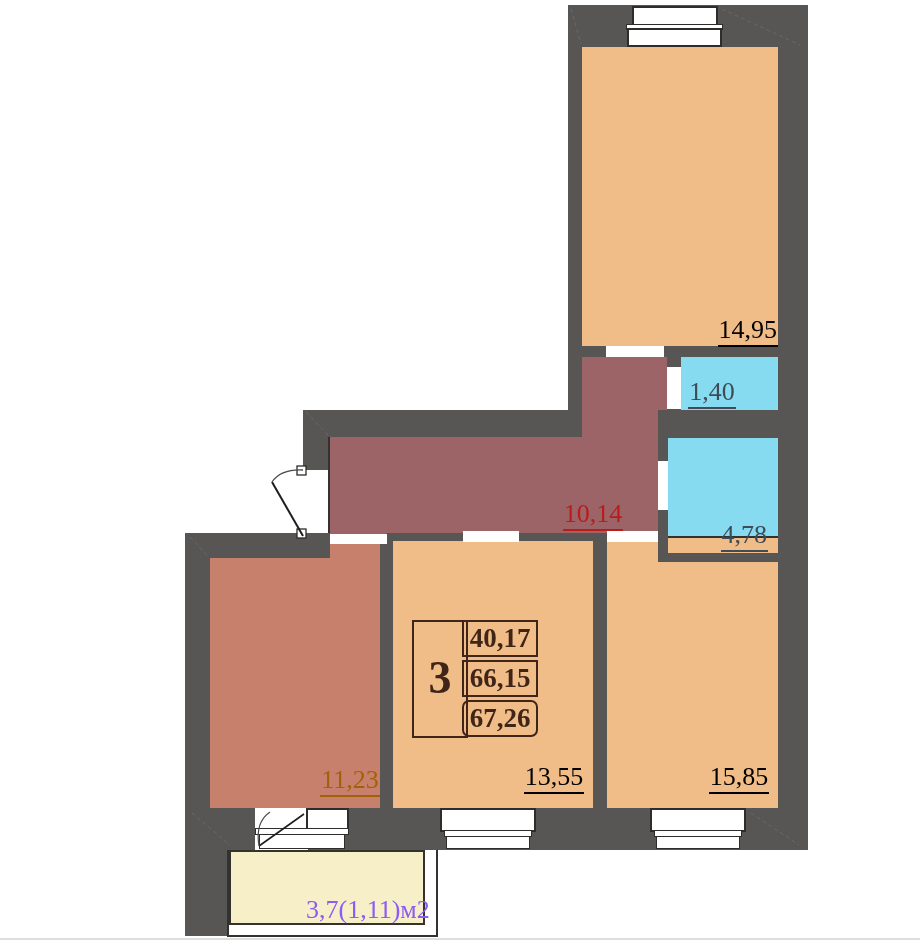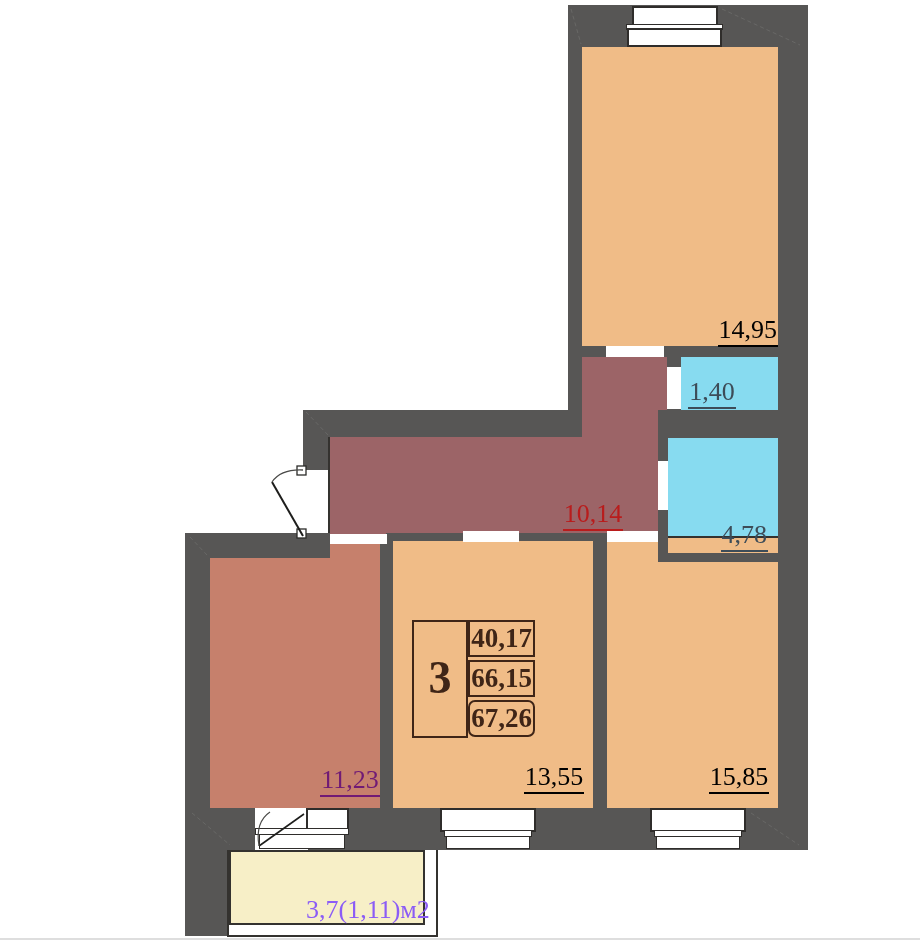--- a/index.html
+++ b/index.html
@@ -18,28 +18,28 @@
   .no-top{border-top:none;}
   
   .gap{position:absolute;background:#ffffff;}
   
   .pane{position:absolute;background:#ffffff;border:2px solid #2f2d2b;box-sizing:border-box;}
   .pane-thin{border-width:1px;}
   
   .lbl{position:absolute;font-size:26px;line-height:1.05;white-space:nowrap;}
   .lbl .u{border-bottom:2px solid currentColor;padding:0 1px 1px 1px;}
   .t-right{text-align:right;} .t-center{text-align:center;}
-  .c-tan{color:#000000;} .c-mar{color:#b91c1c;} .c-sal{color:#701a75;}
+  .c-tan{color:#000000;} .c-mar{color:#b91c1c;} .c-sal{color:#a16207;}
   .c-cyn{color:#3d4c58;} .c-bal{color:#8b5cf6;}
   
   .itab{position:absolute;left:412px;top:620px;width:148px;height:118px;color:#3f2517;}
   .itab .cell{position:absolute;border:2px solid #3f2517;box-sizing:border-box;
               text-align:center;font-weight:bold;}
   .itab .unit-cell{left:0;top:0;width:56px;height:118px;font-size:46px;line-height:112px;}
-  .itab .val{left:56px;width:67px;height:37px;font-size:27px;line-height:33px;}
+  .itab .val{left:50px;width:76px;height:37px;font-size:27px;line-height:33px;}
   .edge-line{position:absolute;left:0;top:938px;width:920px;height:2px;background:#dedede;}
   svg{position:absolute;left:0;top:0;pointer-events:none;}
 </style>
 </head>
 <body>
 
 <div class="abs" style="left:0;top:0;width:920px;height:942px;">
 
   <div class="room fill-tan" style="left:578px;top:44px;width:202px;height:306px;"></div>
   <div class="room fill-maroon" style="left:578px;top:350px;width:92px;height:90px;"></div>

